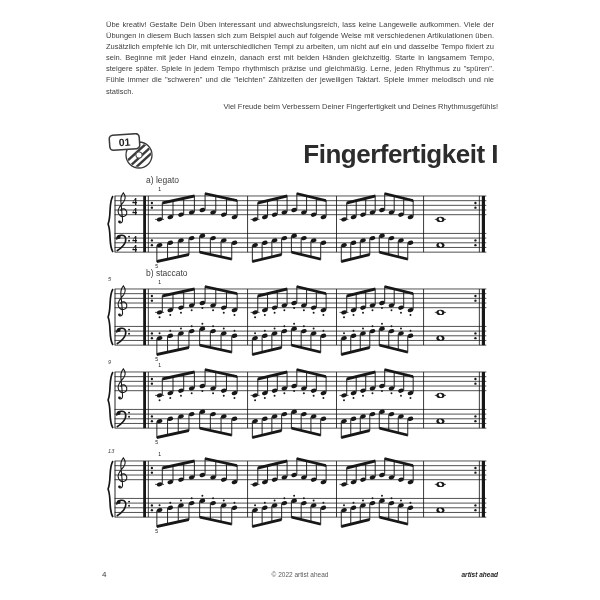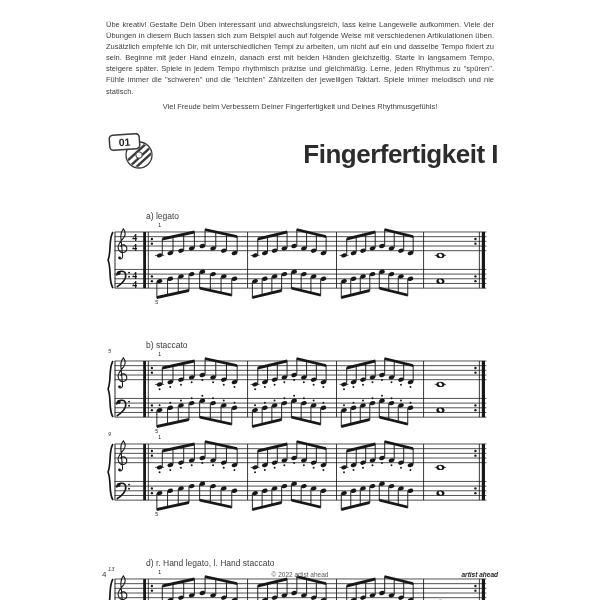--- a/index.html
+++ b/index.html
@@ -1,25 +1,25 @@
 <!DOCTYPE html>
 <html><head>
 <meta charset="utf-8">
 <style>
   html,body{margin:0;padding:0;background:#fff;}
   body{width:600px;height:600px;position:relative;font-family:"Liberation Sans",sans-serif;overflow:hidden;}
   .page{position:absolute;inset:0;background:#ffffff;}
   .content{position:absolute;left:102px;top:15px;width:396px;}
   .intro{font-size:7.5px;line-height:11.1px;color:#3f3f3f;text-align:justify;margin:4px;}
-  .intro.closing{text-align:center;margin:0;}
+  .intro.closing{text-align:right;margin:0;}
   .title-row{position:relative;margin-top:23px;height:40px;}
   .chip{position:absolute;left:6px;top:-2px;width:50px;height:40px;}
   .page-title{margin:0;text-align:right;font-size:26px;font-weight:bold;color:#2c2c2c;letter-spacing:-0.5px;line-height:38px;font-family:"Liberation Sans",sans-serif;}
   .system{height:93px;margin-top:0;}
-  .sys-label{font-size:8.5px;color:#3d3d3d;margin-left:44px;height:10px;line-height:10px;margin-top:36px;}
+  .sys-label{font-size:8.5px;color:#3d3d3d;margin-left:44px;height:10px;line-height:10px;}
   .sheet{display:block;width:396px;height:88px;margin-top:-4px;overflow:visible;}
   .footer{position:absolute;left:102px;top:570px;width:396px;display:flex;align-items:baseline;font-size:7px;color:#4a4a4a;}
   .footer .pageno{width:60px;font-size:8px;color:#3a3a3a;}
   .footer .copy{flex:1;text-align:center;font-size:6.5px;color:#5a5a5a;}
   .footer .logo{width:60px;text-align:right;font-size:6.5px;font-weight:bold;font-style:italic;color:#222;}
 </style>
 </head>
 <body>
 
 <div class="page">
@@ -594,21 +594,20 @@
           <text x="53" y="92.5" text-anchor="middle" font-size="5.5" fill="#171717" font-family="&quot;Liberation Sans&quot;,sans-serif">5</text>
           <line x1="350" y1="41" x2="362" y2="41" stroke="#171717" stroke-width="0.8"></line>
           <ellipse cx="356" cy="41" rx="4.3" ry="2.8" fill="#171717"></ellipse>
           <ellipse cx="356" cy="41" rx="2.1" ry="1.55" fill="#fff" transform="rotate(38 356 41)"></ellipse>
           <ellipse cx="356" cy="68.5" rx="4.3" ry="2.8" fill="#171717"></ellipse>
           <ellipse cx="356" cy="68.5" rx="2.1" ry="1.55" fill="#fff" transform="rotate(38 356 68.5)"></ellipse>
         </svg>
     </section>
 
     <section class="system">
-      <div class="sys-label">d) r. Hand legato, l. Hand staccato</div>
       <svg class="sheet" viewBox="0 0 412 94">
           <line x1="8" y1="16" x2="405" y2="16" stroke="#171717" stroke-width="0.8"></line>
           <line x1="8" y1="21" x2="405" y2="21" stroke="#171717" stroke-width="0.8"></line>
           <line x1="8" y1="26" x2="405" y2="26" stroke="#171717" stroke-width="0.8"></line>
           <line x1="8" y1="31" x2="405" y2="31" stroke="#171717" stroke-width="0.8"></line>
           <line x1="8" y1="36" x2="405" y2="36" stroke="#171717" stroke-width="0.8"></line>
           <line x1="8" y1="56" x2="405" y2="56" stroke="#171717" stroke-width="0.8"></line>
           <line x1="8" y1="61" x2="405" y2="61" stroke="#171717" stroke-width="0.8"></line>
           <line x1="8" y1="66" x2="405" y2="66" stroke="#171717" stroke-width="0.8"></line>
           <line x1="8" y1="71" x2="405" y2="71" stroke="#171717" stroke-width="0.8"></line>

